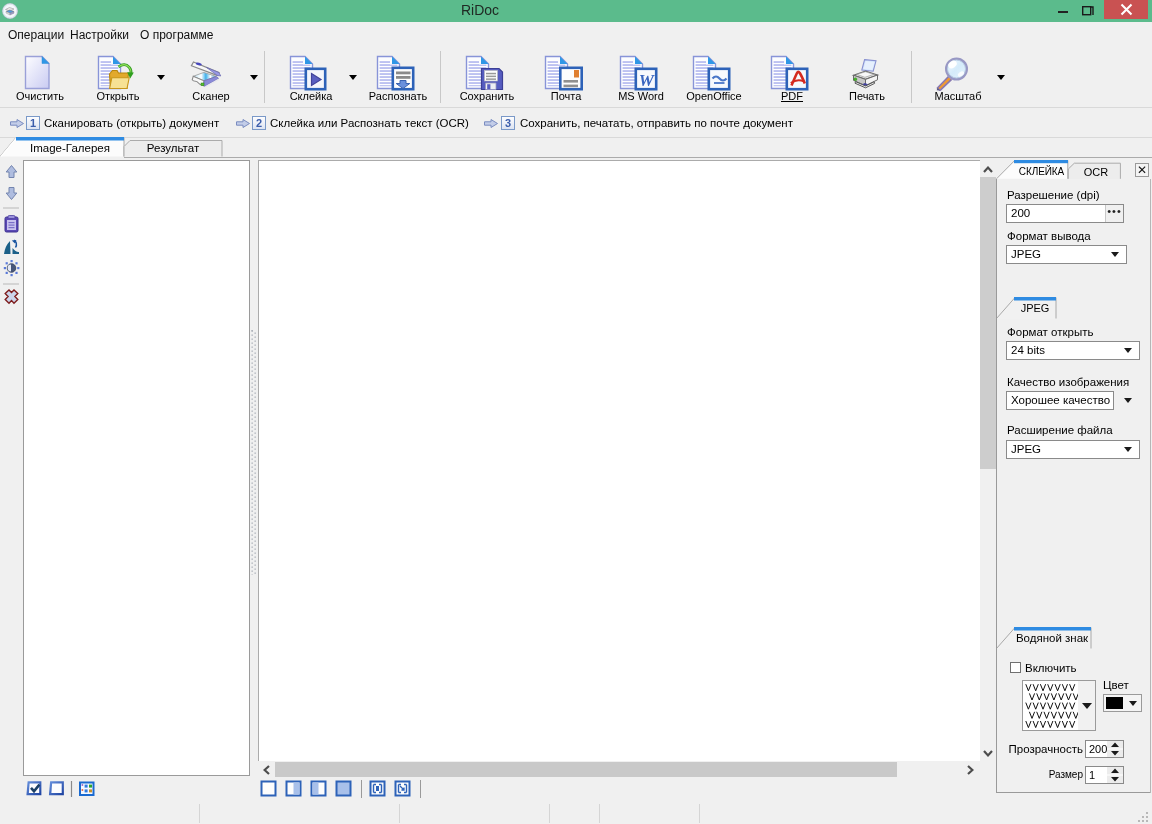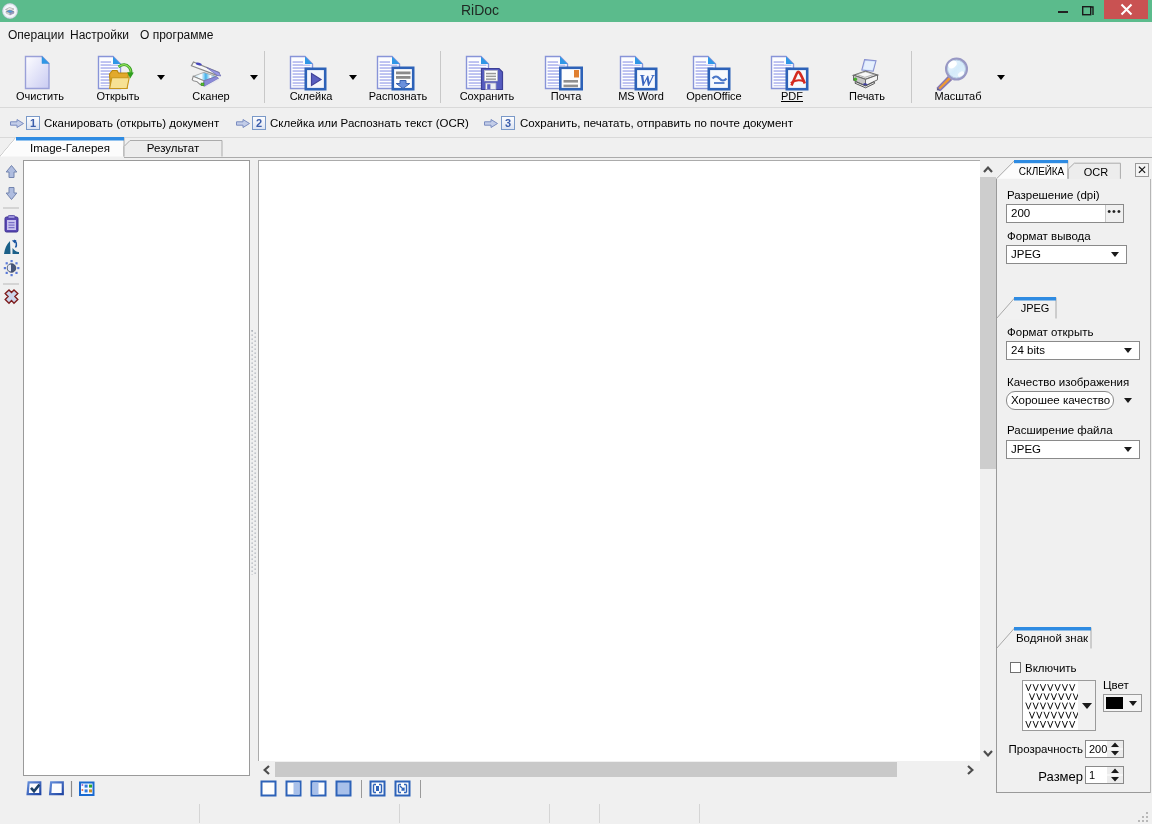--- a/index.html
+++ b/index.html
@@ -424,21 +424,21 @@
 <svg class="abs" style="left:996px; top:297px;" width="70" height="22" viewBox="0 0 70 22">
   <path d="M0.5 21.5 L19 0.5 L60 0.5 L60 21.5 Z" fill="#f1f1f1"></path>
   <path d="M0.5 21.5 L19 0.5 L60 0.5 L60 21.5" fill="none" stroke="#a8a8a8" stroke-width="1"></path>
   <rect x="18" y="0" width="42" height="3.5" fill="#2e8be2"></rect>
   <text x="39" y="15" font-size="11" fill="#000" text-anchor="middle" font-family="Liberation Sans">JPEG</text>
 </svg>
 <div class="abs plabel" style="left:1007px; top:326px;">Формат открыть</div>
 <div class="abs pcombo" style="left:1006px; top:341px; width:134px; height:19px; line-height:17px;">24 bits</div>
 <div class="abs cbarrow" style="left:1124px; top:348px;"></div>
 <div class="abs plabel" style="left:1007px; top:376px;">Качество изображения</div>
-<div class="abs pcombo" style="left:1006px; top:391px; width:108px; height:19px; line-height:17px;border-radius:9px;">Хорошее качество</div>
+<div class="abs pcombo" style="left:1006px; top:391px; width:108px; height:19px; line-height:17px;">Хорошее качество</div>
 <div class="abs cbarrow" style="left:1124px; top:398px;"></div>
 <div class="abs plabel" style="left:1007px; top:424px;">Расширение файла</div>
 <div class="abs pcombo" style="left:1006px; top:440px; width:134px; height:19px; line-height:17px;">JPEG</div>
 <div class="abs cbarrow" style="left:1124px; top:447px;"></div>
 
 <svg class="abs" style="left:996px; top:627px;" width="110" height="22" viewBox="0 0 110 22">
   <path d="M0.5 21.5 L19 0.5 L95 0.5 L95 21.5 Z" fill="#f1f1f1"></path>
   <path d="M0.5 21.5 L19 0.5 L95 0.5 L95 21.5" fill="none" stroke="#a8a8a8" stroke-width="1"></path>
   <rect x="18" y="0" width="77" height="3.5" fill="#2e8be2"></rect>
   <text x="56" y="15" font-size="11.5" fill="#000" text-anchor="middle" font-family="Liberation Sans">Водяной знак</text>
@@ -462,21 +462,21 @@
 <div class="abs" style="left:1103px; top:694px; width:39px; height:18px; background:#f4f4f4; border:1px solid #9a9a9a;"></div>
 <div class="abs" style="left:1106px; top:697px; width:17px; height:12px; background:#000;"></div>
 <div class="abs cbarrow" style="left:1129px; top:701px;"></div>
 <div class="abs plabel" style="left:1006px; top:743px; width:77px; text-align:right; font-size:11.5px;">Прозрачность</div>
 <div class="abs pinput" style="left:1085px; top:740px; width:39px; height:18px; line-height:16px; font-size:11px; padding-left:3px;">200</div>
 <svg class="abs" style="left:1107px; top:741px;" width="16" height="16" viewBox="0 0 16 16">
     <rect x="0" y="0" width="16" height="7.4" fill="#ececec"></rect>
     <rect x="0" y="8.6" width="16" height="7.4" fill="#ececec"></rect>
     <path d="M8 1.6 l4 4.4 h-8 z M8 14.4 l4 -4.4 h-8 z" fill="#1a1a1a"></path>
   </svg>
-<div class="abs plabel" style="left:1006px; top:769px; width:77px; text-align:right; font-size:13px;">Размер</div>
+<div class="abs plabel" style="left:1006px; top:769px; width:77px; text-align:right; font-size:10px;">Размер</div>
 <div class="abs pinput" style="left:1085px; top:766px; width:39px; height:18px; line-height:16px; font-size:11px; padding-left:3px;">1</div>
 <svg class="abs" style="left:1107px; top:767px;" width="16" height="16" viewBox="0 0 16 16">
     <rect x="0" y="0" width="16" height="7.4" fill="#ececec"></rect>
     <rect x="0" y="8.6" width="16" height="7.4" fill="#ececec"></rect>
     <path d="M8 1.6 l4 4.4 h-8 z M8 14.4 l4 -4.4 h-8 z" fill="#1a1a1a"></path>
   </svg>
 
 <svg class="abs" style="left:1136px; top:810px;" width="13" height="13" viewBox="0 0 13 13">
   <g fill="#b8b8b8">
       <rect x="10" y="10" width="2" height="2"></rect>

